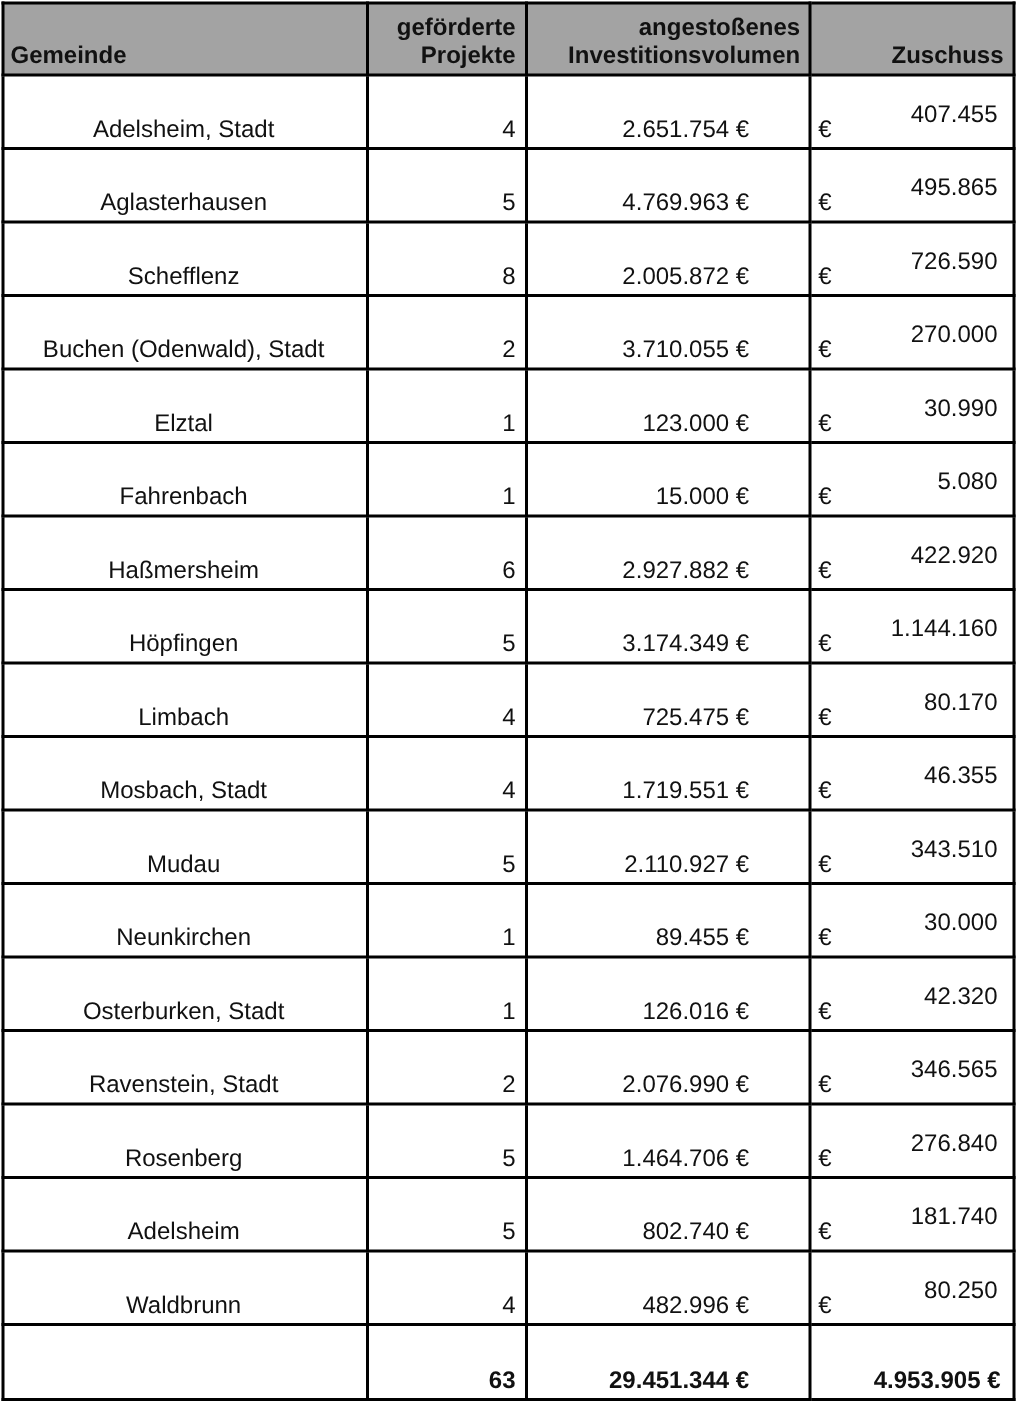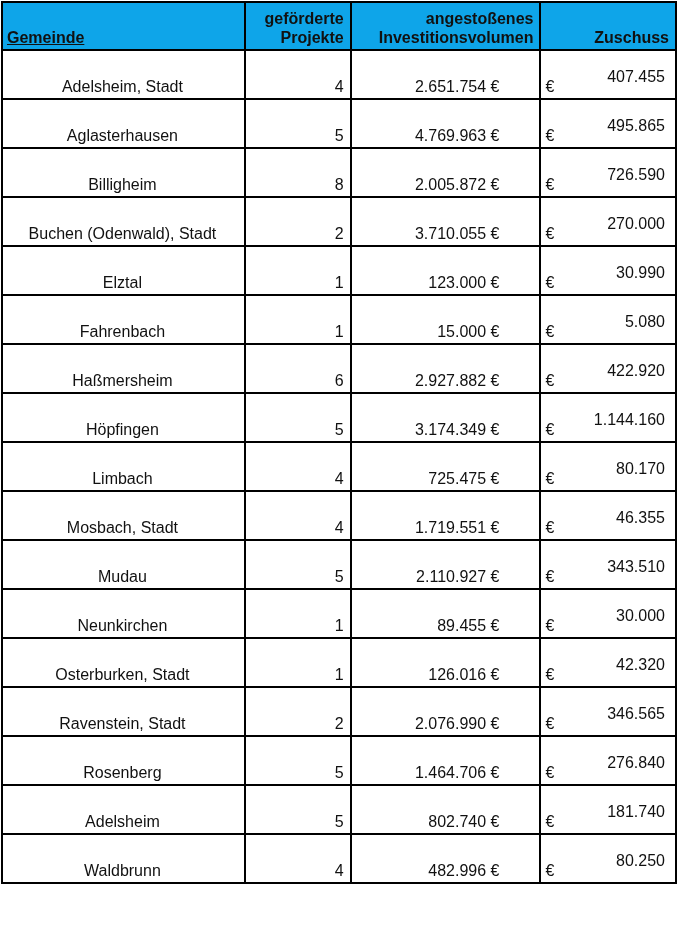--- a/index.html
+++ b/index.html
@@ -1,20 +1,20 @@
 <!DOCTYPE html>
 <html><head>
 <meta charset="utf-8">
 <style>
   html, body { margin: 0; padding: 0; background: #ffffff; }
   body { width: 678px; height: 939px; overflow: hidden; font-family: "Liberation Sans", sans-serif; }
   table { border-collapse: collapse; position: absolute; left: 1px; top: 1px; width: 676px; }
   td, th { border: 2px solid #000; padding: 0 6px 2px 4px; font-size: 16px; color: #111; vertical-align: bottom; }
-  th { background: #0ea5e9; font-weight: bold; height: 44px; line-height: 19px; }
-  th.name { text-align: left; text-decoration: underline; }
+  th { background: #a3a3a3; font-weight: bold; height: 44px; line-height: 19px; }
+  th.name { text-align: left; }
   th.num { text-align: right; }
   td { height: 45px; }
   td.name { text-align: center; }
   td.num { text-align: right; }
   td.inv { text-align: right; padding-right: 40px; }
   td.zu { padding: 0; position: relative; }
   td.zu .v { position: absolute; right: 10px; top: 17px; }
   td.zu .e { position: absolute; left: 4px; bottom: 2px; }
   tr.total td { font-weight: bold; height: 46px; }
   tr.total td.zutot { text-align: right; padding-right: 8px; }
@@ -51,21 +51,21 @@
       <tr>
         <td class="name">Aglasterhausen</td>
         <td class="num">5</td>
         <td class="inv">4.769.963 €</td>
         <td class="zu">
           <span class="v">495.865</span>
           <span class="e">€</span>
         </td>
       </tr>
       <tr>
-        <td class="name">Billigheim</td>
+        <td class="name">Schefflenz</td>
         <td class="num">8</td>
         <td class="inv">2.005.872 €</td>
         <td class="zu">
           <span class="v">726.590</span>
           <span class="e">€</span>
         </td>
       </tr>
       <tr>
         <td class="name">Buchen (Odenwald), Stadt</td>
         <td class="num">2</td>
@@ -184,15 +184,21 @@
         </td>
       </tr>
       <tr>
         <td class="name">Waldbrunn</td>
         <td class="num">4</td>
         <td class="inv">482.996 €</td>
         <td class="zu">
           <span class="v">80.250</span>
           <span class="e">€</span>
         </td>
+      </tr>
+      <tr class="total">
+        <td class="name"></td>
+        <td class="num">63</td>
+        <td class="inv">29.451.344 €</td>
+        <td class="zutot">4.953.905 €</td>
       </tr>
     </tbody>
 </table>
 
 </body></html>

